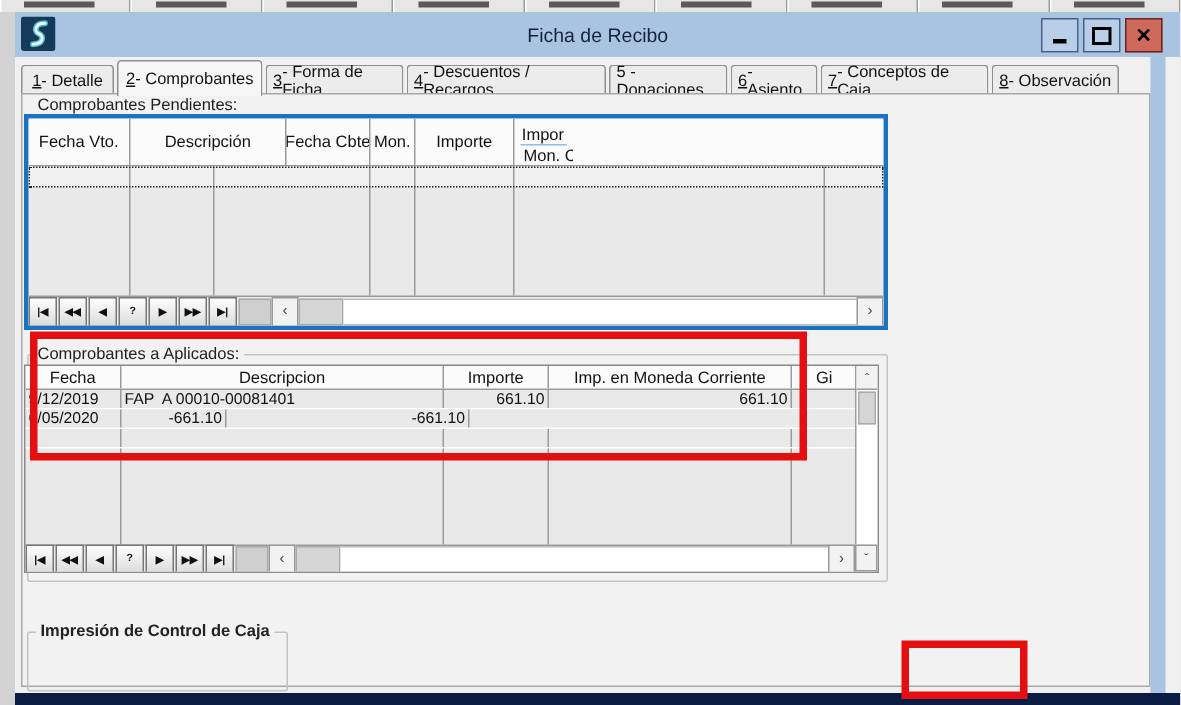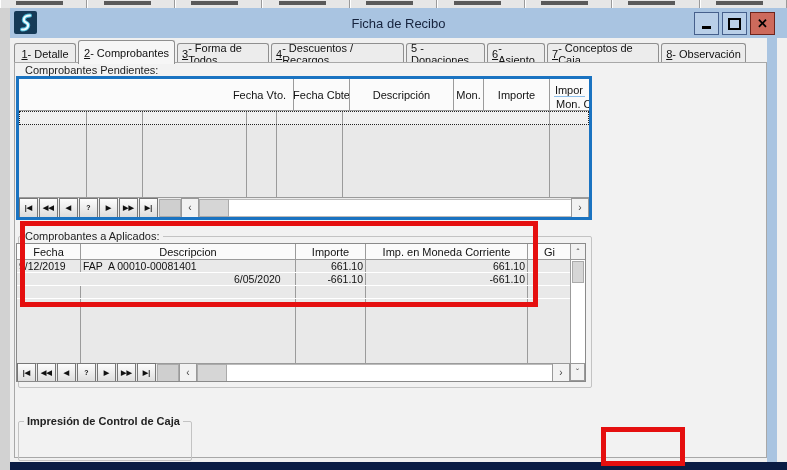--- a/index.html
+++ b/index.html
@@ -27,21 +27,21 @@
     border-radius:3px 3px 0 0;display:flex;align-items:center;justify-content:center;padding:0 4px;box-sizing:border-box;}
   .tab.active{top:40px;height:24px;background:#f6f6f6;z-index:5;}
   
   .page{left:14px;top:62px;width:753px;height:396px;background:#f2f2f2;border:1px solid #a8a8a8;box-sizing:border-box;z-index:1;}
   .grouplabel{z-index:4;background:#f2f2f2;padding:0 3px;color:#222;}
   .groupbox{border:1px solid #c3c3c3;border-radius:2px;background:transparent;z-index:1;}
   
   .tbl{box-sizing:border-box;background:#e9e9e9;overflow:hidden;}
   .tbl1{left:16px;top:76px;width:576px;height:144px;border:3px solid #1a73c1;z-index:2;}
   .tbl2{left:16px;top:243px;width:570px;height:139px;border:1px solid #8a8a8a;z-index:1;}
-  .trow{display:flex;width:100%;box-sizing:border-box;justify-content:flex-end;}
+  .trow{display:flex;width:100%;box-sizing:border-box;}
   .cell{box-sizing:border-box;border-right:1px solid #9b9b9b;overflow:hidden;white-space:pre;padding:0 2px;}
   .thead{background:#fbfbfb;border-bottom:1px solid #9b9b9b;}
   .thead .cell{display:flex;align-items:center;justify-content:center;text-align:center;}
   .t1 .c1{width:68px;} .t1 .c2{width:56px;} .t1 .c3{width:104px;} .t1 .c4{width:30px;}
   .t1 .c5{width:66px;} .t1 .c6{width:207px;} .t1 .c7{width:39px;border-right:none;}
   .t1 .thead{height:32px;}
   .impcol{flex-direction:column;justify-content:flex-start !important;padding:4px !important;}
   .impcol .imp-top{width:100%;text-align:right;padding:1px 2px 0 0;box-sizing:border-box;border-bottom:1px solid #8fc0ea;}
   .impcol .imp-bot{width:100%;text-align:left;padding:1px 0 0 2px;box-sizing:border-box;}
   .dotted-row{height:14px;background:#f0f0f0;outline:1px dotted #222;outline-offset:-1px;}
@@ -165,21 +165,21 @@
       <span> - Detalle</span>
     </div>
   <div class="abs tab active" style="left:78px;width:97px;">
     <span></span>
       <span class="u">2</span>
       <span> - Comprobantes</span>
     </div>
   <div class="abs tab" style="left:177px;width:92px;">
     <span></span>
       <span class="u">3</span>
-      <span> - Forma de Todos</span>
+      <span> - Forma de Ficha</span>
     </div>
   <div class="abs tab" style="left:271px;width:133px;">
     <span></span>
       <span class="u">4</span>
       <span> - Descuentos / Recargos</span>
     </div>
   <div class="abs tab" style="left:406px;width:79px;">
     <span>5 - Donaciones</span>
       <span class="u"></span>
       <span></span>
@@ -198,22 +198,22 @@
     <span></span>
       <span class="u">8</span>
       <span> - Observación</span>
     </div>
 
   <div class="abs grouplabel" style="left:22px;top:64px;">Comprobantes Pendientes:</div>
 
   <div class="abs tbl tbl1 t1">
     <div class="trow thead">
       <div class="cell c1">Fecha Vto.</div>
+      <div class="cell c3">Descripción</div>
       <div class="cell c2">Fecha Cbte</div>
-      <div class="cell c3">Descripción</div>
       <div class="cell c4">Mon.</div>
       <div class="cell c5">Importe</div>
       <div class="cell c7 impcol">
         <div class="imp-top">Impor</div>
         <div class="imp-bot">Mon. C</div>
       </div>
     </div>
     <div class="trow dotted-row">
       <div class="cell c1"></div>
         <div class="cell c2"></div>

